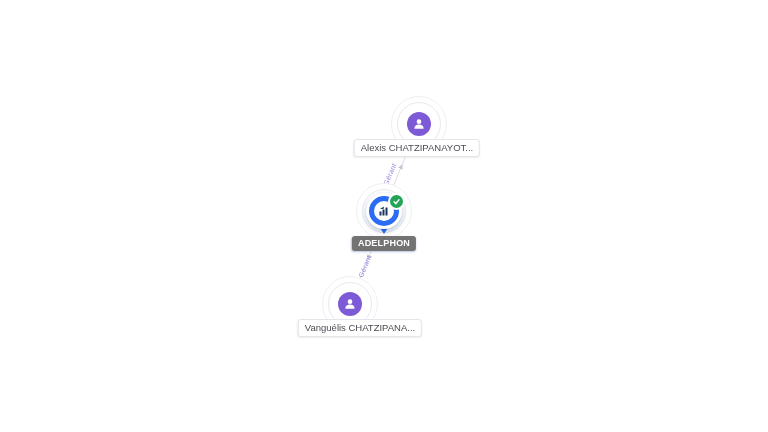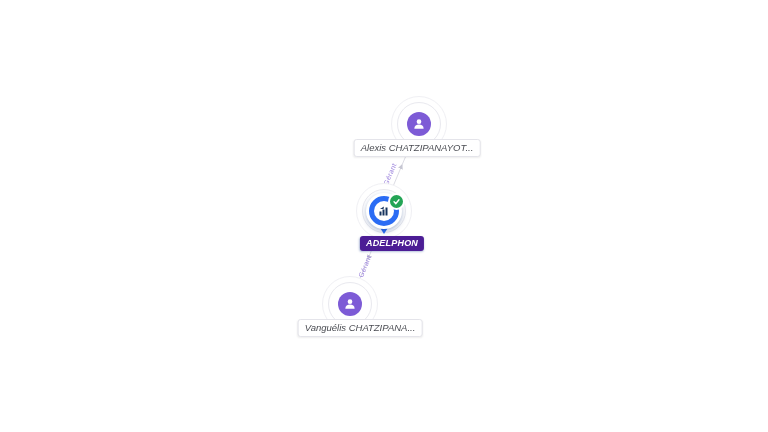--- a/index.html
+++ b/index.html
@@ -31,24 +31,24 @@
     position:absolute;left:0;top:12px;transform:translateX(-50%);
     width:0;height:0;border-left:7px solid transparent;border-right:7px solid transparent;
     border-top:11px solid #2b6cf4;z-index:1;
   }
   .badge{
     position:absolute;left:4px;top:-18px;width:13px;height:13px;border-radius:50%;
     background:#23a455;border:2px solid #fff;display:flex;align-items:center;justify-content:center;z-index:3;
   }
   .label{
     position:absolute;transform:translateX(-50%);white-space:nowrap;
-    font-size:9.5px;line-height:1;padding:3px 6px;border-radius:3px;z-index:4;cursor:pointer;font-style:italic;
+    font-size:9.5px;line-height:1;padding:3px 6px;border-radius:3px;z-index:4;cursor:pointer;
   }
   .person-label{background:#fff;border:1px solid #e4e4ea;color:#4a4c52;box-shadow:0 1px 2px rgba(0,0,0,.07);}
-  .company-label{background:#4c1d95;color:#fff;font-weight:700;font-size:9px;letter-spacing:.2px;box-shadow:0 1px 2px rgba(20,60,140,.3);margin-left:8px;}
+  .company-label{background:#737373;color:#fff;font-weight:700;font-size:9px;letter-spacing:.2px;box-shadow:0 1px 2px rgba(20,60,140,.3);}
 </style>
 </head>
 <body>
 
 <div class="stage">
 
   <svg class="edges" xmlns="http://www.w3.org/2000/svg">
     <defs>
       <marker id="arrow" viewBox="0 0 10 10" refX="8" refY="5" markerWidth="5" markerHeight="5" orient="auto">
         <path d="M0 0 L10 5 L0 10 z" fill="#c6c6d2"></path>

